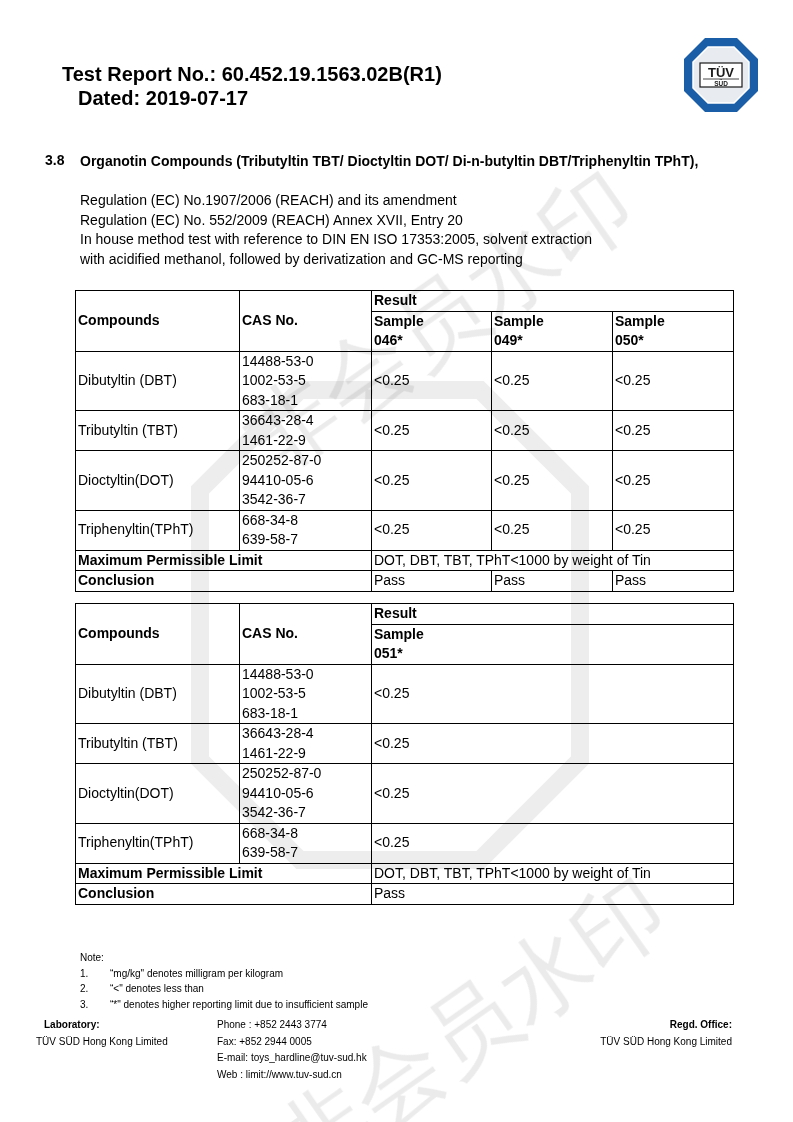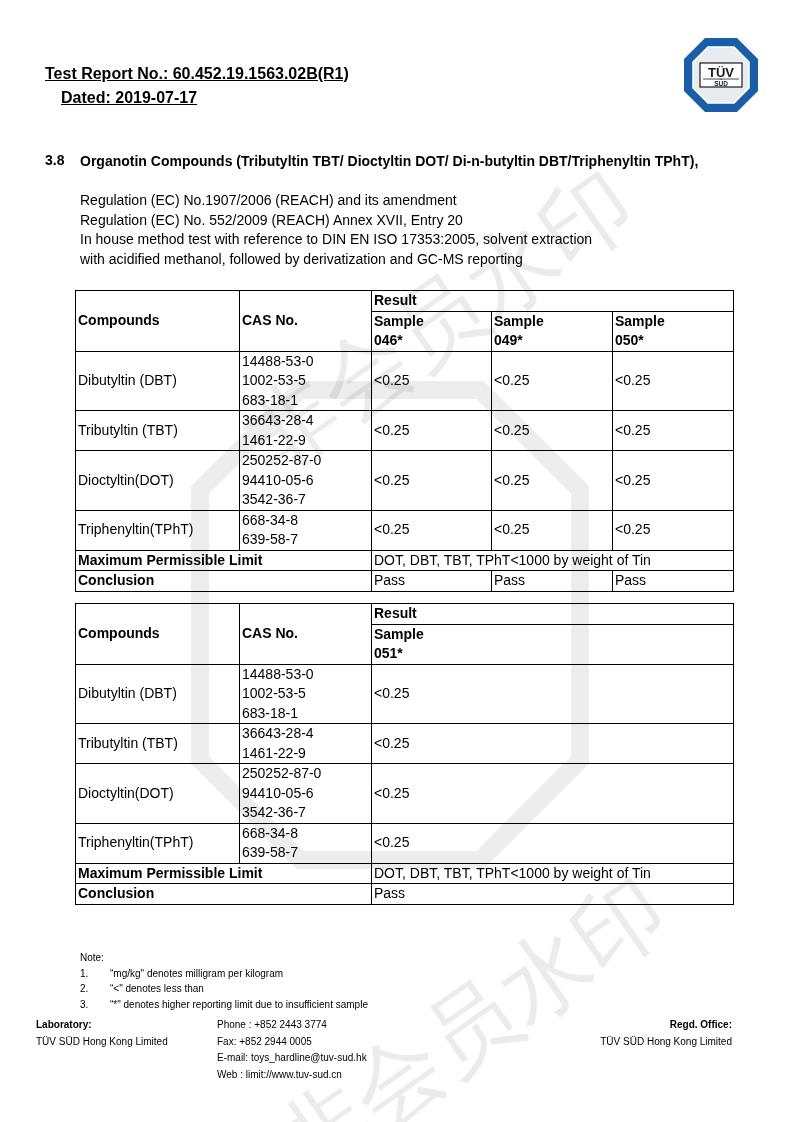--- a/index.html
+++ b/index.html
@@ -1,37 +1,37 @@
 <!DOCTYPE html>
 <html><head>
 <meta charset="utf-8">
 <style>
   html, body { margin: 0; padding: 0; background: #ffffff; }
   body { width: 793px; height: 1122px; position: relative; overflow: hidden;
          font-family: "Liberation Sans", sans-serif; color: #000; }
   .abs { position: absolute; }
-  .hdr { left: 45px; font-size: 16px; font-weight: bold; line-height: 24px; text-decoration: underline; }
+  .hdr { left: 62px; font-size: 20px; font-weight: bold; line-height: 24px; }
   .logo { left: 683px; top: 37px; width: 76px; height: 76px; }
   .sec-num { left: 45px; top: 152px; font-size: 14px; font-weight: bold; }
   .sec-title { left: 80px; top: 152px; font-size: 14px; font-weight: bold; line-height: 19px; width: 670px; }
   .sec-body { left: 80px; top: 191px; font-size: 14px; line-height: 19.5px; }
   .sec-body div { white-space: nowrap; }
 
   table.res { position: absolute; left: 75px; border-collapse: collapse; font-size: 14px; table-layout: fixed; }
   table.res td { border: 1px solid #000; padding: 0 2px; text-align: left; vertical-align: middle; line-height: 19.5px; }
   table.res td.left { text-align: left; }
   table.res td.b { font-weight: bold; }
   table.res td.cas div { line-height: 19.5px; }
 
   .notes { left: 80px; top: 918px; font-size: 10px; line-height: 15.5px; margin-top: 32px; }
   .notes .n { display: flex; }
   .notes .n span:first-child { width: 30px; }
 
   .foot { font-size: 10px; line-height: 16.5px; top: 1017px; }
-  .foot .b { font-weight: bold; }
+  .foot .b { font-weight: bold; margin-left: 8px; }
   .watermark { pointer-events: none; }
 </style>
 </head>
 <body>
 
 <svg class="abs watermark" style="left:0;top:0;" width="793" height="1122">
   <g opacity="0.07" fill="none" stroke="#000" stroke-width="18">
     <polygon points="300,390 480,390 580,490 580,760 480,860 300,860 200,760 200,490"></polygon>
   </g>
   <g opacity="0.08" fill="#000" font-family="DejaVu Sans, sans-serif">

